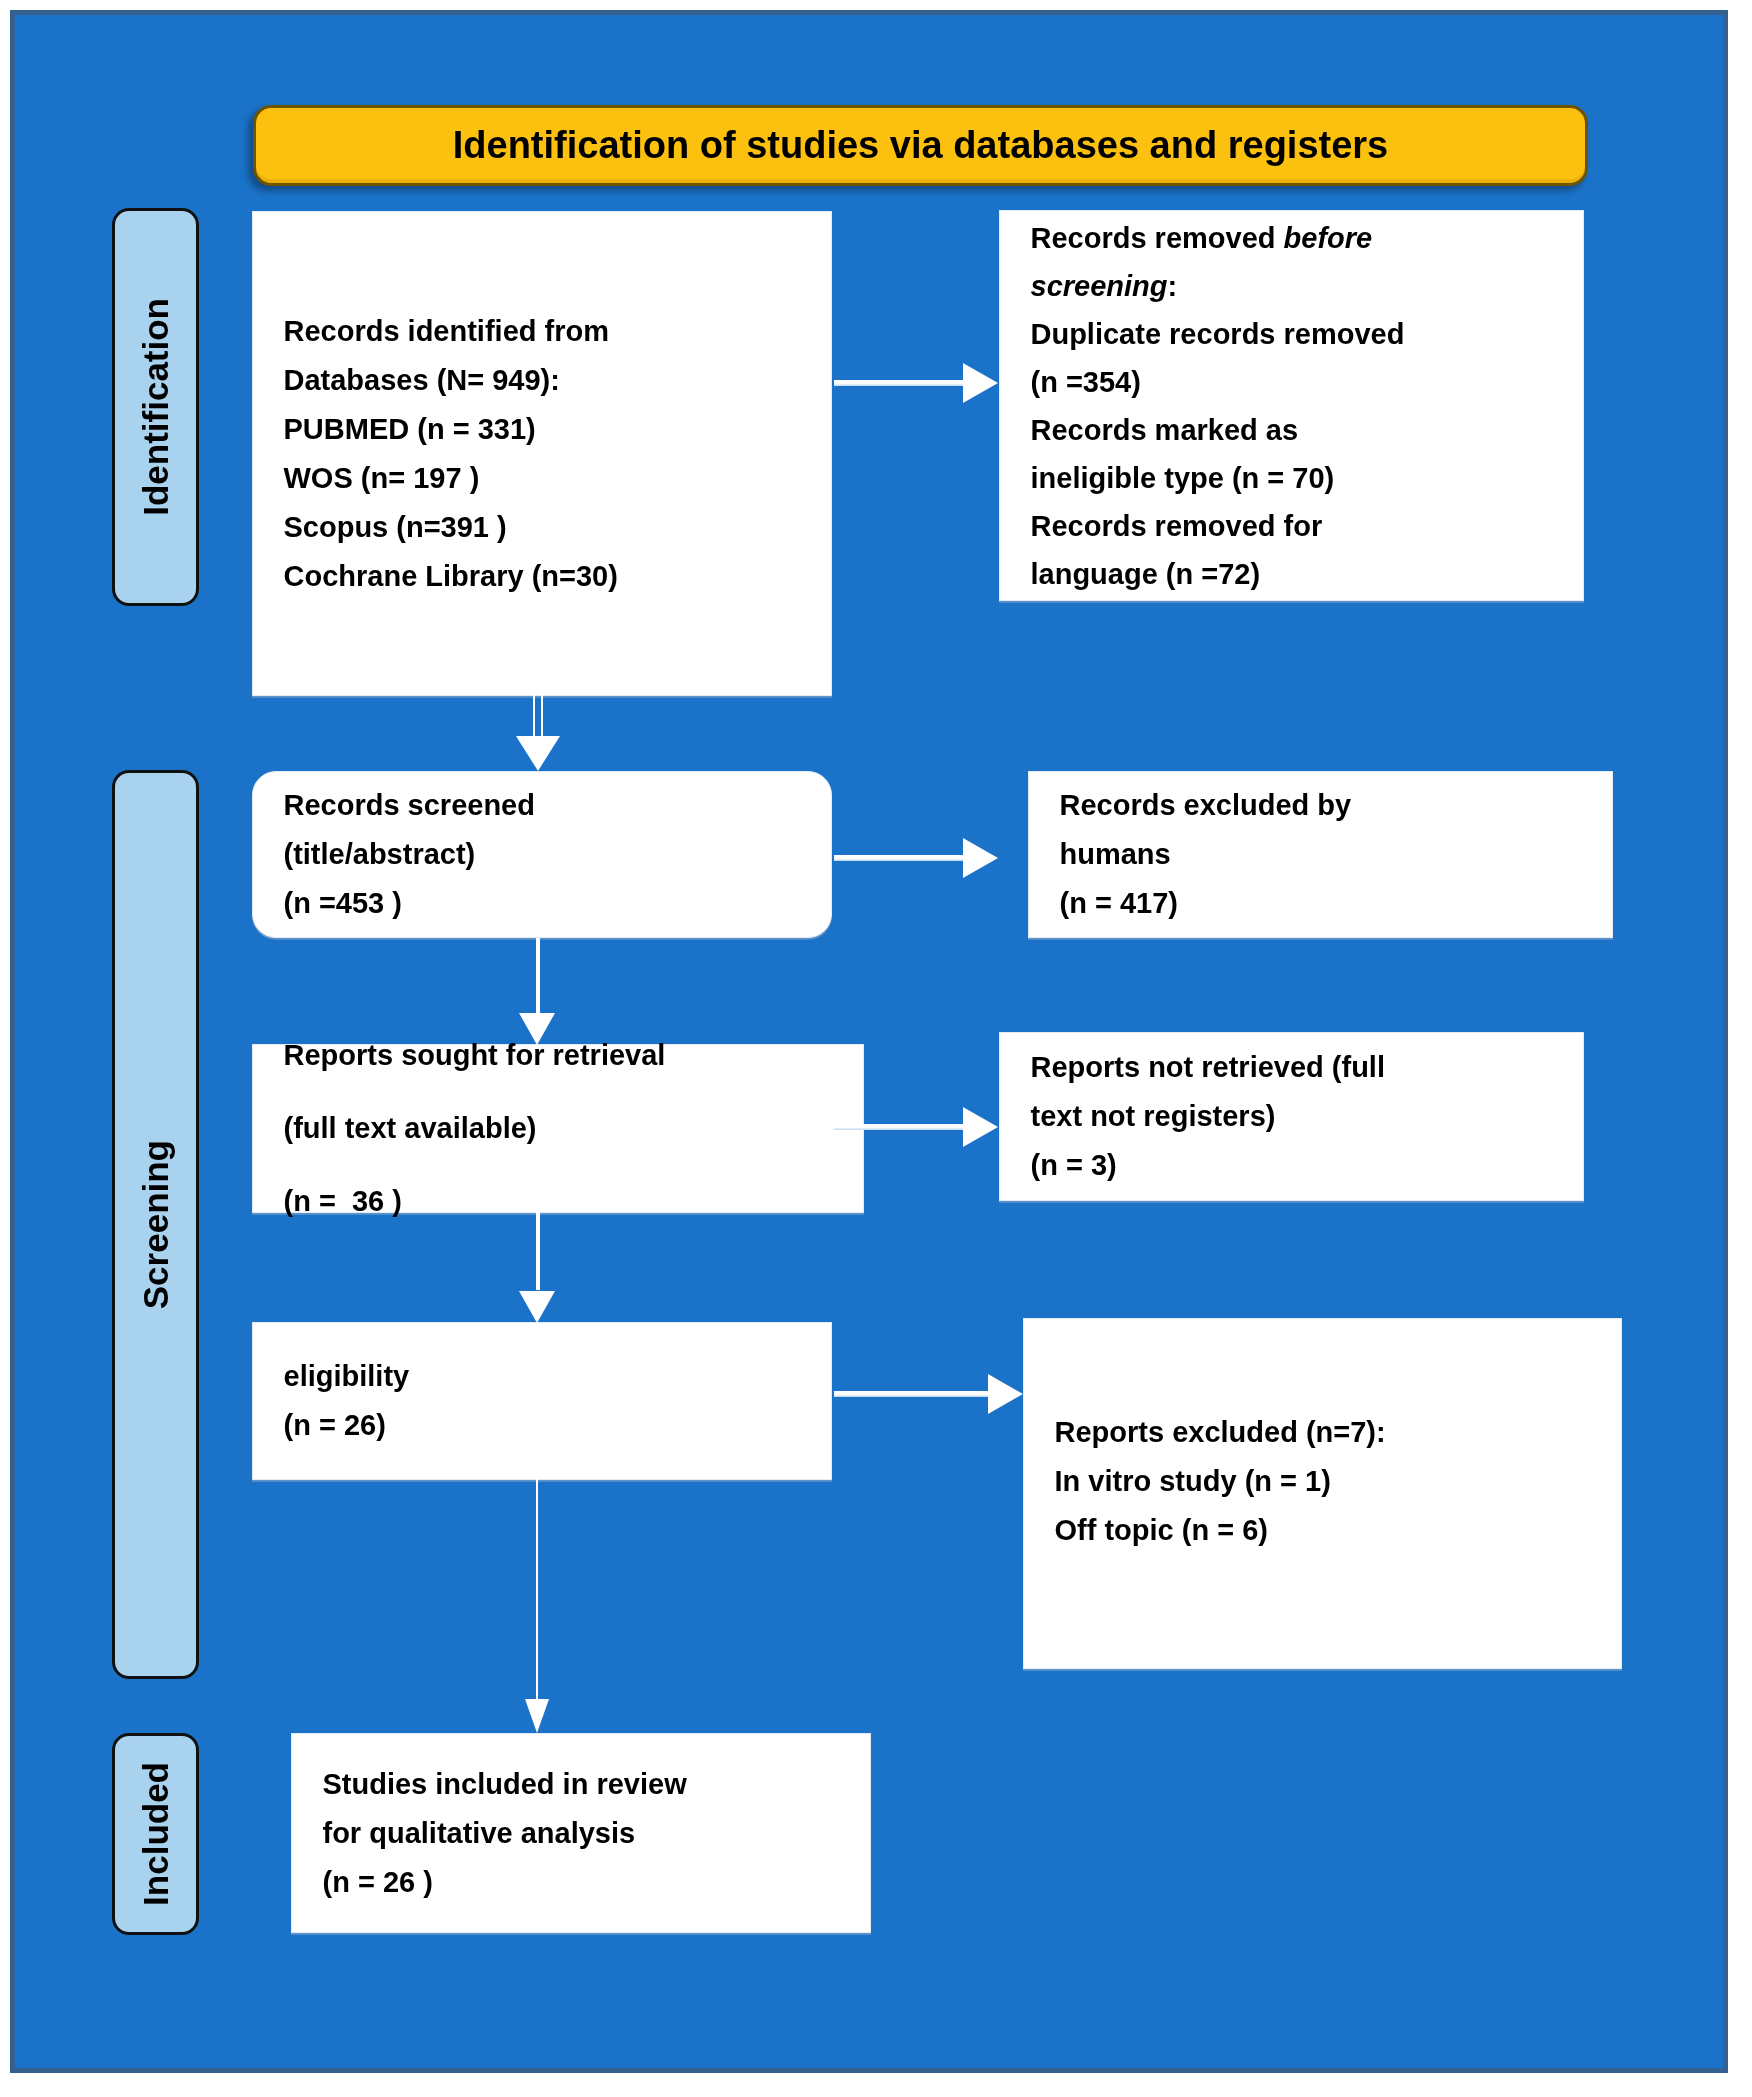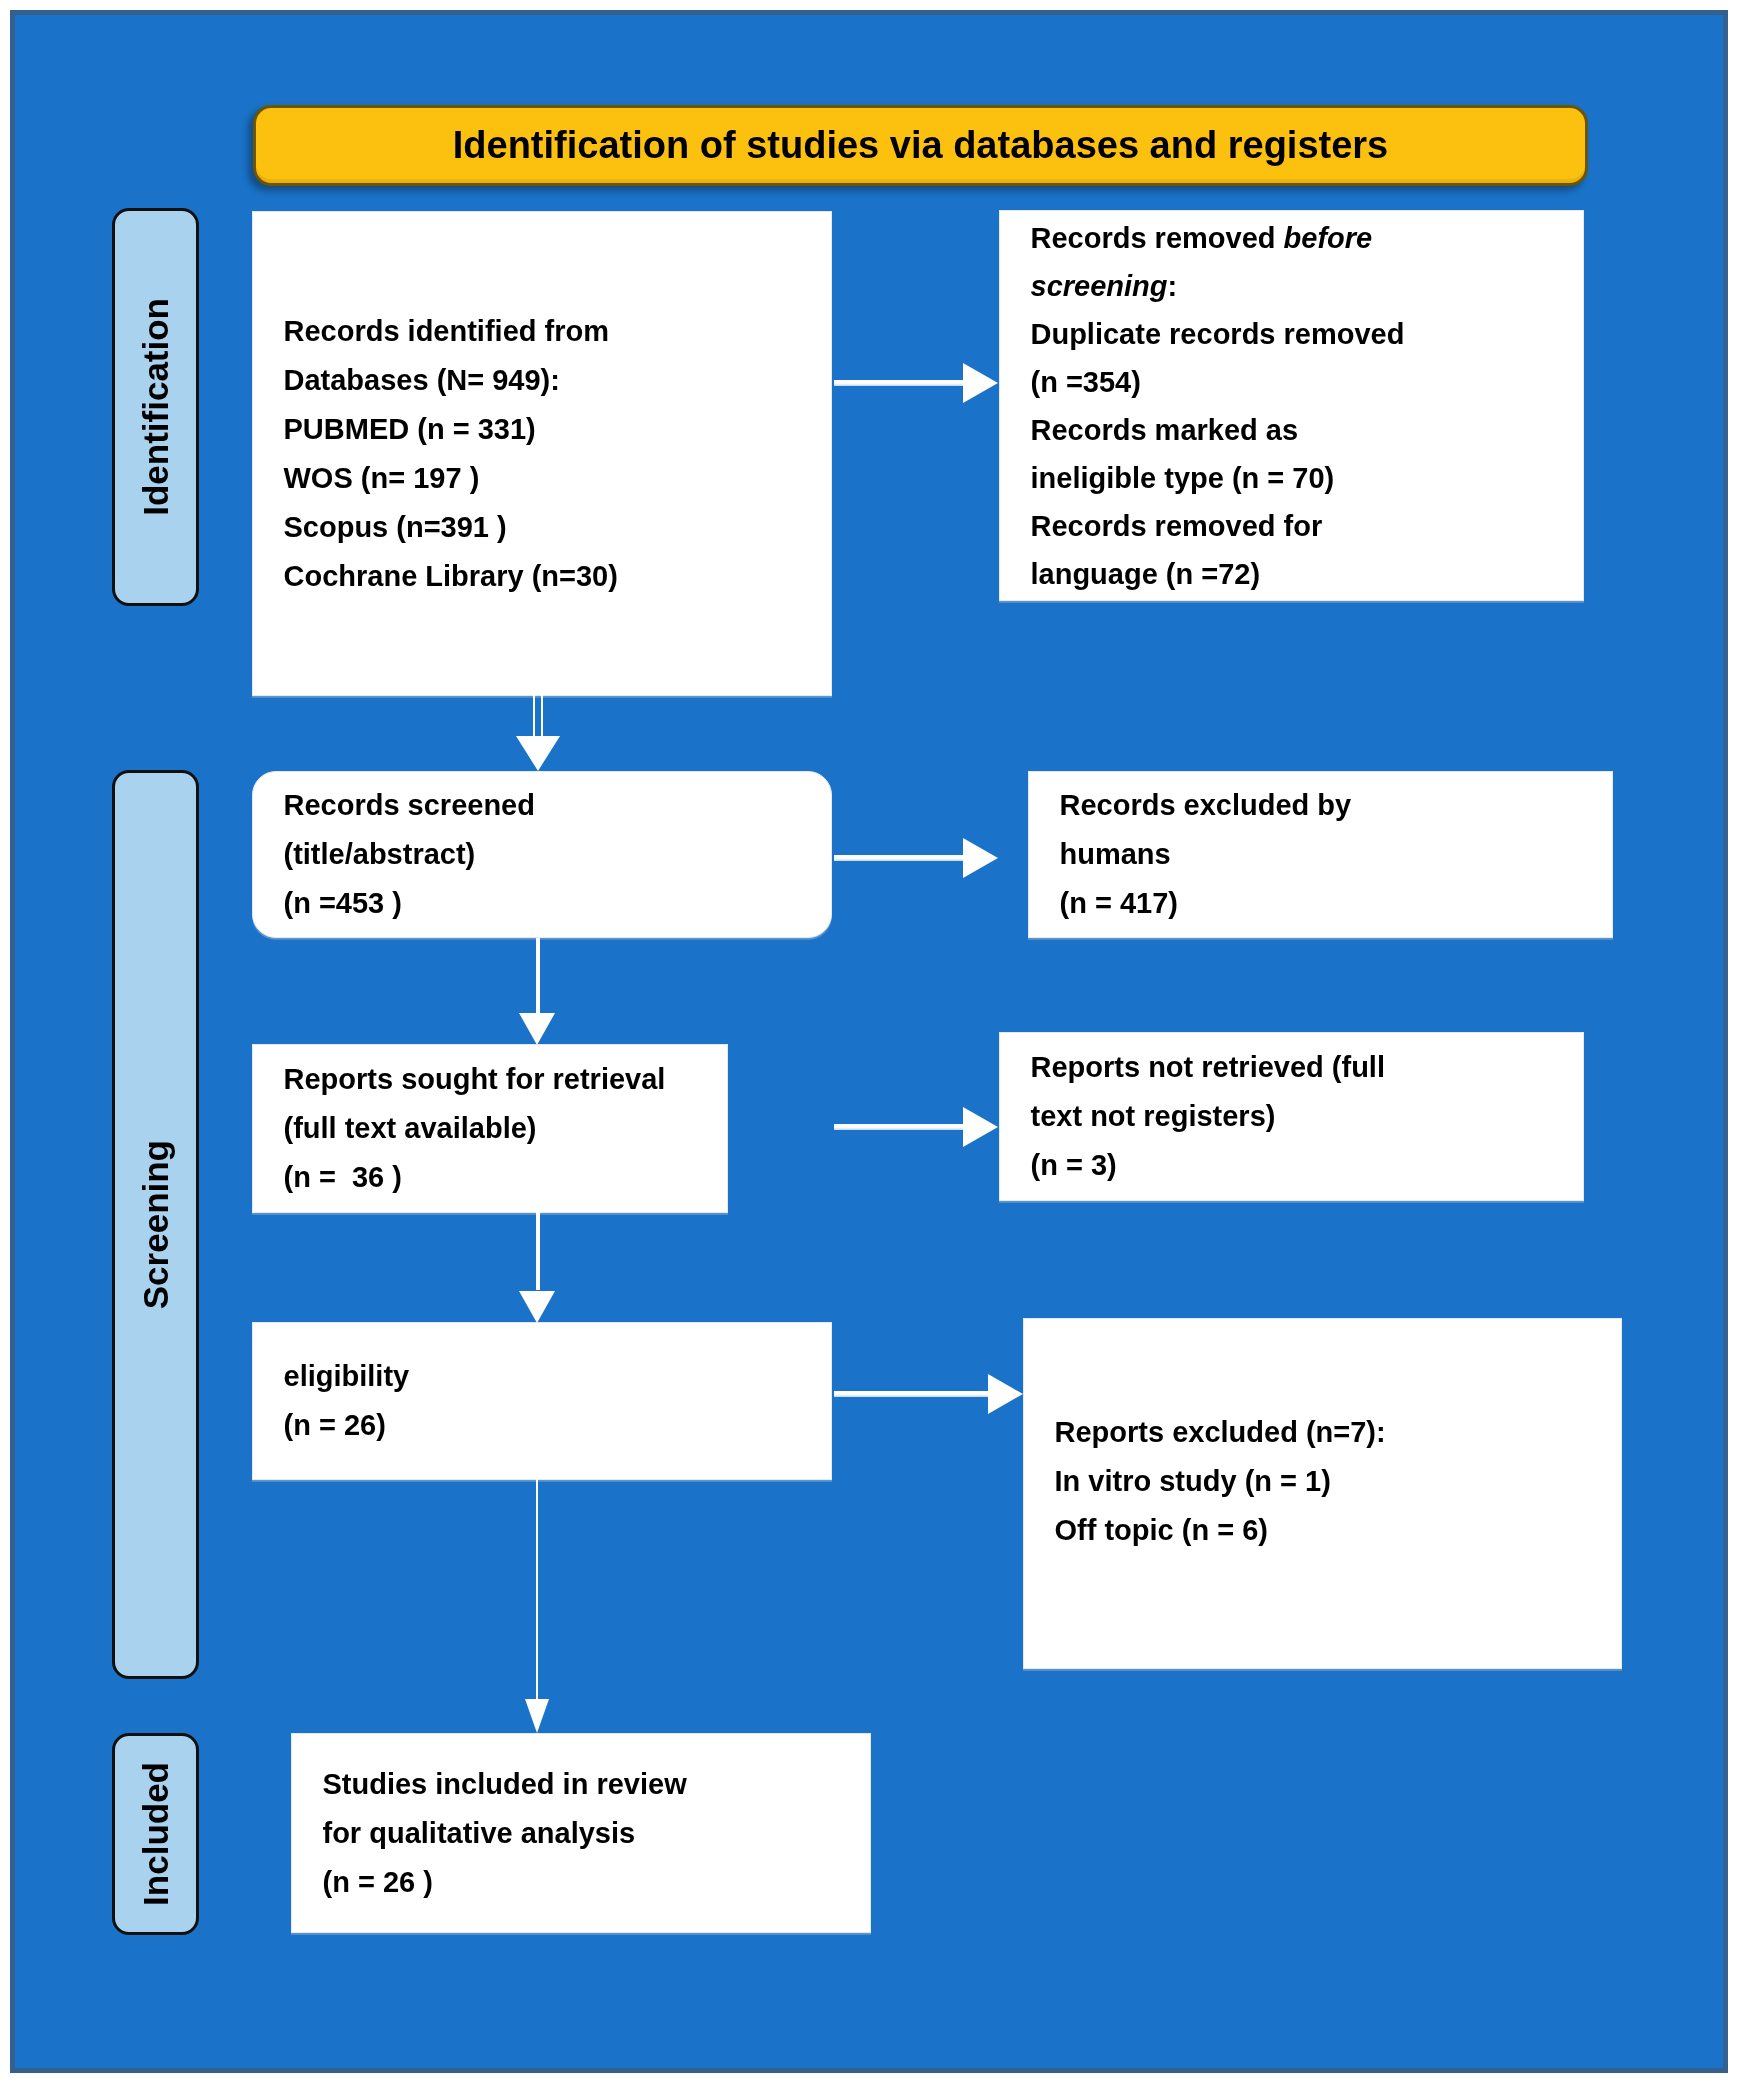--- a/index.html
+++ b/index.html
@@ -59,21 +59,21 @@
   .fbox .ln{
     font-size:29px;font-weight:bold;color:var(--c-text,#000);
     line-height:49px;white-space:pre-wrap;
   }
   .it{font-style:italic;}
   .box-a1{left:252px;top:211px;width:580px;height:485px;}
   .box-b1{left:999px;top:210px;width:585px;height:391px;}
   .box-b1 .ln{line-height:48px;}
   .box-a2{left:252px;top:771px;width:580px;height:167px;border-radius:24px;}
   .box-b2{left:999px;top:771px;width:585px;height:167px;margin-left:29px;}
-  .box-a3{left:252px;top:1044px;width:476px;height:169px;}
+  .box-a3{left:252px;top:1044px;width:612px;height:169px;gap:24px;}
   .box-b3{left:999px;top:1032px;width:585px;height:169px;}
   .box-a4{left:252px;top:1322px;width:580px;height:158px;}
   .box-b4{left:1023px;top:1318px;width:599px;height:351px;justify-content:flex-start;padding-top:89px;}
   .box-a5{left:252px;top:1733px;width:580px;height:200px;margin-left:39px;}
 
   
   .hshaft{
     position:absolute;height:6.1px;
     background:linear-gradient(to bottom,var(--c-arrow,#fff) 55%,#bcd7f0);
     z-index:4;

